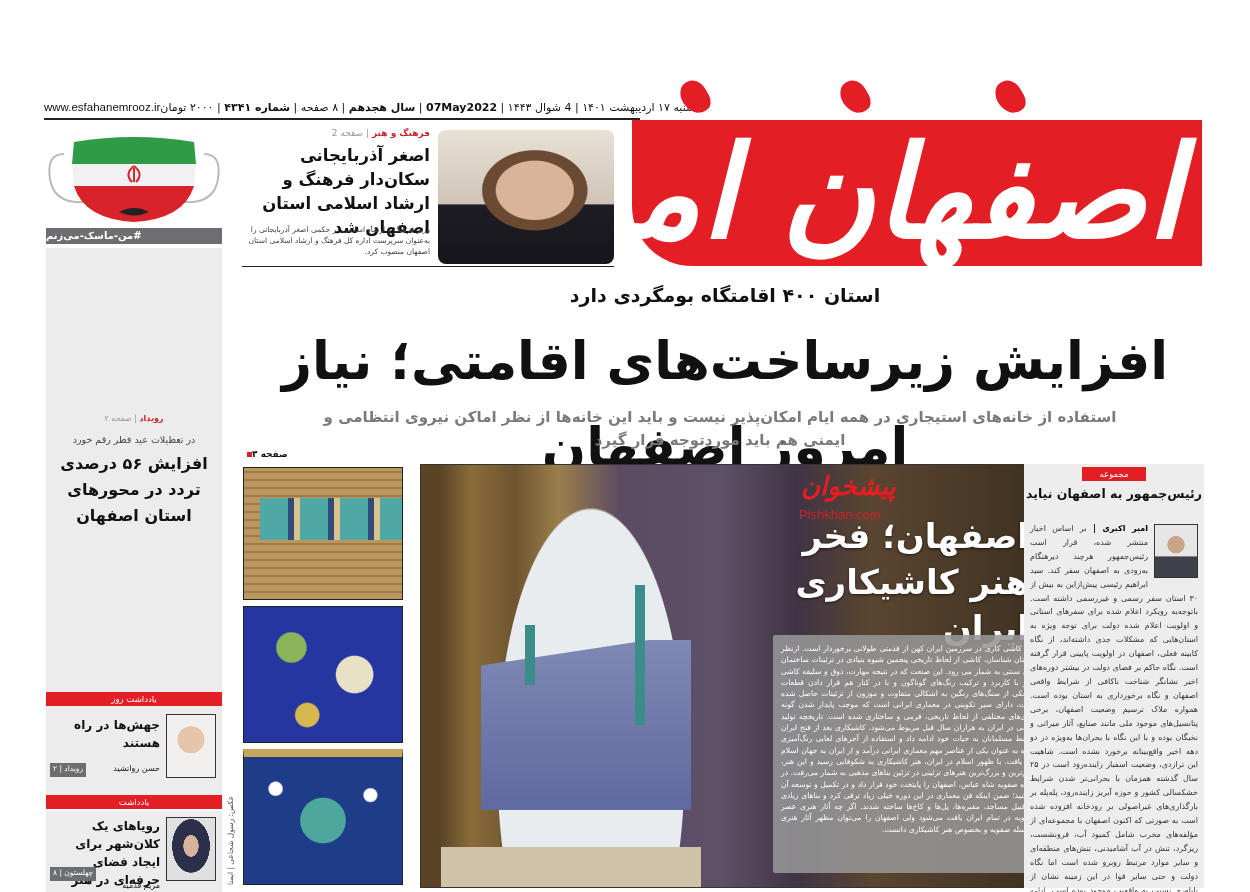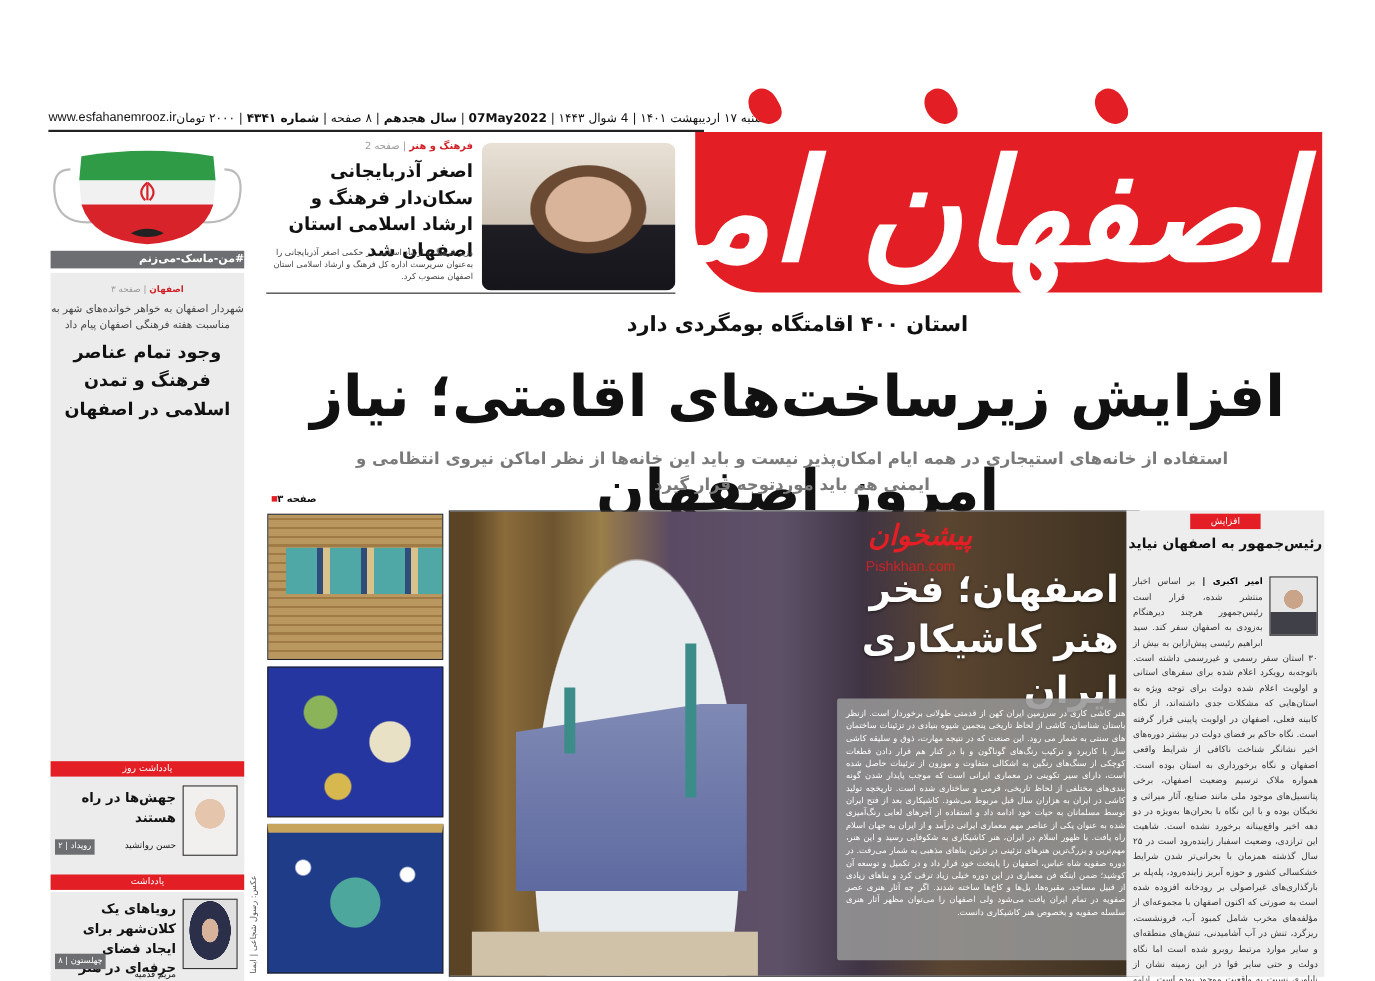--- a/index.html
+++ b/index.html
@@ -24,21 +24,21 @@
     background: radial-gradient(ellipse at 55% 45%, #d9b49a 0 28%, #6b4a34 29% 38%, transparent 39%), linear-gradient(180deg, #e9e1d6 0%, #cfc4b6 55%, #1e1d24 56%, #16151c 100%); }
   #top-story .kicker { position: absolute; right: 184px; top: 2px; font-size: 9px; color: #999; direction: rtl; }
   #top-story .kicker .sec { color: #d21f26; font-weight: bold; }
   #top-story .headline { position: absolute; right: 184px; top: 18px; width: 186px; font-size: 16.5px; font-weight: bold; line-height: 24px; direction: rtl; text-align: right; }
   #top-story .lead { position: absolute; right: 184px; top: 98px; width: 186px; font-size: 7.5px; line-height: 11px; color: #444; direction: rtl; text-align: right; }
   .rule-story { left: 242px; top: 266px; width: 372px; height: 1px; background: #222; }
 
   
   #sidebar { left: 44px; top: 124px; width: 180px; height: 768px; }
   .mask { position: absolute; left: 0; top: 0; width: 180px; height: 102px; }
-  .hashtag { position: absolute; left: 2px; top: 104px; width: 176px; height: 16px; background: #6d6e71; color: #fff; font-size: 10px; font-weight: bold; text-align: right; line-height: 16px; direction: rtl; }
+  .hashtag { position: absolute; left: 2px; top: 104px; width: 176px; height: 16px; background: #6d6e71; color: #fff; font-size: 10px; font-weight: bold; text-align: left; line-height: 16px; direction: rtl; }
   .side-gray { position: absolute; left: 2px; width: 176px; background: #ececec; }
   .side-kicker { font-size: 8px; color: #999; text-align: center; direction: rtl; }
   .side-kicker .sec { color: #d21f26; font-weight: bold; }
   .side-sub { font-size: 9.5px; color: #444; text-align: center; direction: rtl; line-height: 14px; }
   .side-head { font-size: 16px; font-weight: bold; text-align: center; direction: rtl; line-height: 26px; }
   .side-item { position: absolute; left: 0; width: 176px; }
   .redbar { position: absolute; left: 2px; width: 176px; height: 14px; background: #e31e24; color: #fff; font-size: 8.5px; text-align: center; line-height: 14px; direction: rtl; }
   .note-photo { position: absolute; right: 6px; width: 50px; height: 64px; border: 1px solid #333; }
   .note-head { position: absolute; right: 62px; width: 112px; font-size: 12px; font-weight: bold; direction: rtl; text-align: right; line-height: 18px; }
   .note-author { position: absolute; right: 62px; font-size: 8px; direction: rtl; }
@@ -53,21 +53,21 @@
 
   
   .tile { position: absolute; left: 243px; width: 160px; border: 1px solid #222; }
   #tile1 { top: 467px; height: 133px; background: repeating-linear-gradient(0deg, #b9975f 0 6px, #a07b46 6px 8px); }
   #tile1::after { content: ""; position: absolute; left: 16px; top: 30px; right: 0; height: 42px; background: repeating-linear-gradient(90deg, #4fa8a5 0 28px, #2f4c7a 28px 34px, #d9c18b 34px 40px); }
   #tile2 { top: 606px; height: 137px; background: radial-gradient(circle at 30% 30%, #8bb35a 0 10%, transparent 11%), radial-gradient(circle at 70% 50%, #e8e1c6 0 14%, transparent 15%), radial-gradient(circle at 40% 80%, #d7b84f 0 8%, transparent 9%), #2536a0; }
   #tile3 { top: 749px; height: 136px; background: radial-gradient(circle at 50% 50%, #4ea79c 0 22%, transparent 23%), radial-gradient(circle at 20% 25%, #fff 0 4%, transparent 5%), radial-gradient(circle at 80% 30%, #fff 0 4%, transparent 5%), #1f3c88; border-top: 8px solid #c8a55d; }
   #credit { left: 226px; top: 760px; width: 12px; height: 125px; writing-mode: vertical-rl; transform: rotate(180deg); font-size: 7.5px; color: #555; white-space: nowrap; }
 
   
-  #main-photo { left: 408px; top: 464px; width: 628px; height: 424px; border: 1px solid #333;
+  #main-photo { left: 420px; top: 464px; width: 628px; height: 424px; border: 1px solid #333;
     background:
       linear-gradient(180deg, transparent 0 55%, rgba(140,110,80,.0) 55%),
       radial-gradient(ellipse 95px 260px at 170px 300px, #e9ecef 0 98%, transparent 99%),
       linear-gradient(90deg, #5a4425 0 3%, #8a6b3a 8%, #6e5530 15%, #9a7e4a 22%, #5b4a63 32%, #5d5168 48%, #3f3444 60%, #5a4530 72%, #3d3020 100%); }
   #main-photo .minaret { position: absolute; width: 10px; background: #3c8d8a; }
   #main-photo .facade { position: absolute; left: 60px; top: 175px; width: 210px; height: 170px; background: linear-gradient(180deg, #7f89b4, #5e6aa0); clip-path: polygon(0 15%, 80% 0, 100% 0, 100% 100%, 0 100%); }
   #main-photo .ground { position: absolute; left: 20px; bottom: 0; width: 260px; height: 40px; background: #cfc2a8; }
   #main-photo .watermark { position: absolute; left: 380px; top: 6px; color: #e31e24; font-size: 26px; font-weight: bold; direction: rtl; font-family: "DejaVu Serif", serif; font-style: italic; }
   #main-photo .watermark-url { position: absolute; left: 378px; top: 42px; color: rgba(227,30,36,.85); font-size: 13px; font-family: "Liberation Sans", sans-serif; }
   #photo-title { position: absolute; right: 18px; top: 48px; width: 260px; color: #fff; font-size: 34px; font-weight: bold; direction: rtl; text-align: right; line-height: 46px; text-shadow: 0 1px 3px rgba(0,0,0,.6); }
@@ -124,27 +124,27 @@
     <path d="M160 30 Q178 30 174 55 Q170 80 140 78" fill="none" stroke="#bbb" stroke-width="2"></path>
     <path d="M30 18 Q90 8 150 18 L152 40 L28 40 Z" fill="#2f9b47"></path>
     <path d="M28 40 L152 40 L150 62 L30 62 Z" fill="#f1f1f1"></path>
     <path d="M30 62 L150 62 Q140 95 90 98 Q40 95 30 62 Z" fill="#d8232a"></path>
     <path d="M75 88 Q90 80 105 88 Q90 95 75 88 Z" fill="#222"></path>
     <path d="M90 42 Q80 50 88 58 M90 42 Q100 50 92 58 M90 44 L90 58" stroke="#d8232a" stroke-width="2" fill="none"></path>
   </svg>
   <div class="hashtag">#من-ماسک-می‌زنم</div>
 
   <div class="side-gray" style="top:124px; height:560px;">
-    <div class="side-item" style="top:10px;">
+    <div class="side-item" style="top:166px;">
       <div class="side-kicker">
-        <span class="sec">اصفهان</span> |
-        <span>صفحه ۳</span>
+        <span class="sec">رویداد</span> |
+        <span>صفحه ۲</span>
       </div>
-      <div class="side-sub" style="margin-top:8px;">شهردار اصفهان به خواهر خوانده‌های شهر به مناسبت هفته فرهنگی اصفهان پیام داد</div>
-      <div class="side-head" style="margin-top:4px;">وجود تمام عناصر فرهنگ و تمدن اسلامی در اصفهان</div>
+      <div class="side-sub" style="margin-top:10px;">در تعطیلات عید فطر رقم خورد</div>
+      <div class="side-head" style="margin-top:4px;">افزایش ۵۶ درصدی تردد در محورهای استان اصفهان</div>
     </div>
   </div>
 
   <div class="redbar" style="top:568px;">یادداشت روز</div>
   <div class="side-gray" style="top:584px; height:76px;">
     <div class="note-photo" style="top:6px; background: radial-gradient(circle at 50% 40%, #e6c5ad 0 30%, #f2f0ee 31%);"></div>
     <div class="note-head" style="top:8px;">جهش‌ها در راه هستند</div>
     <div class="note-author" style="top:56px;">حسن رواتشید</div>
     <div class="note-tag" style="top:55px;">رویداد | ۲</div>
   </div>
@@ -175,21 +175,21 @@
   <div class="minaret" style="left:104px; top:160px; height:60px;"></div>
   <div class="minaret" style="left:214px; top:120px; height:140px;"></div>
   <div class="ground"></div>
   <div class="watermark">پیشخوان</div>
   <div class="watermark-url">Pishkhan.com</div>
   <div id="photo-title">اصفهان؛ فخر هنر کاشیکاری ایران</div>
   <div id="photo-box">هنر کاشی کاری در سرزمین ایران کهن از قدمتی طولانی برخوردار است. ازنظر باستان شناسان، کاشی از لحاظ تاریخی پنجمین شیوه بنیادی در تزئینات ساختمان های سنتی به شمار می رود. این صنعت که در نتیجه مهارت، ذوق و سلیقه کاشی ساز با کاربرد و ترکیب رنگ‌های گوناگون و با در کنار هم قرار دادن قطعات کوچکی از سنگ‌های رنگین به اشکالی متفاوت و موزون از تزئینات حاصل شده است، دارای سیر تکوینی در معماری ایرانی است که موجب پایدار شدن گونه بندی‌های مختلفی از لحاظ تاریخی، فرمی و ساختاری شده است. تاریخچه تولید کاشی در ایران به هزاران سال قبل مربوط می‌شود. کاشیکاری بعد از فتح ایران توسط مسلمانان به حیات خود ادامه داد و استفاده از آجرهای لعابی رنگ‌آمیزی شده به عنوان یکی از عناصر مهم معماری ایرانی درآمد و از ایران به جهان اسلام راه یافت. با ظهور اسلام در ایران، هنر کاشیکاری به شکوفایی رسید و این هنر، مهم‌ترین و بزرگ‌ترین هنرهای تزئینی در تزئین بناهای مذهبی به شمار می‌رفت. در دوره صفویه شاه عباس، اصفهان را پایتخت خود قرار داد و در تکمیل و توسعه آن کوشید؛ ضمن اینکه فن معماری در این دوره خیلی زیاد ترقی کرد و بناهای زیادی از قبیل مساجد، مقبره‌ها، پل‌ها و کاخ‌ها ساخته شدند. اگر چه آثار هنری عصر صفویه در تمام ایران یافت می‌شود ولی اصفهان را می‌توان مظهر آثار هنری سلسله صفویه و بخصوص هنر کاشیکاری دانست.</div>
 </div>
 
 <div id="editorial" class="abs">
-  <div class="label">افزایش</div>
+  <div class="label">مجموعه</div>
   <div class="title">رئیس‌جمهور به اصفهان نیاید</div>
   <div class="portrait"></div>
   <div class="body">
     <span class="float-space"></span>
     <b>امیر اکبری |</b>
     <span>بر اساس اخبار منتشر شده، قرار است رئیس‌جمهور هرچند دیرهنگام به‌زودی به اصفهان سفر کند. سید ابراهیم رئیسی پیش‌ازاین به بیش از ۳۰ استان سفر رسمی و غیررسمی داشته است. باتوجه‌به رویکرد اعلام شده برای سفرهای استانی و اولویت اعلام شده دولت برای توجه ویژه به استان‌هایی که مشکلات جدی داشته‌اند، از نگاه کابینه فعلی، اصفهان در اولویت پایینی قرار گرفته است. نگاه حاکم بر فضای دولت در بیشتر دوره‌های اخیر نشانگر شناخت ناکافی از شرایط واقعی اصفهان و نگاه برخورداری به استان بوده است. همواره ملاک ترسیم وضعیت اصفهان، برخی پتانسیل‌های موجود ملی مانند صنایع، آثار میراثی و نخبگان بوده و با این نگاه با بحران‌ها به‌ویژه در دو دهه اخیر واقع‌بینانه برخورد نشده است. شاهیت این ترازدی، وضعیت اسفبار زاینده‌رود است در ۲۵ سال گذشته همزمان با بحرانی‌تر شدن شرایط خشکسالی کشور و حوزه آبریز زاینده‌رود، پله‌پله بر بارگذاری‌های غیراصولی بر رودخانه افزوده شده است به صورتی که اکنون اصفهان با مجموعه‌ای از مؤلفه‌های مخرب شامل کمبود آب، فرونشست، ریزگرد، تنش در آب آشامیدنی، تنش‌های منطقه‌ای و سایر موارد مرتبط روبرو شده است اما نگاه دولت و حتی سایر قوا در این زمینه نشان از ناباوری نسبت به واقعیت موجود بوده است.</span>
     <span class="cont">ادامه در صفحه ۲</span>
   </div>
 </div>
 

